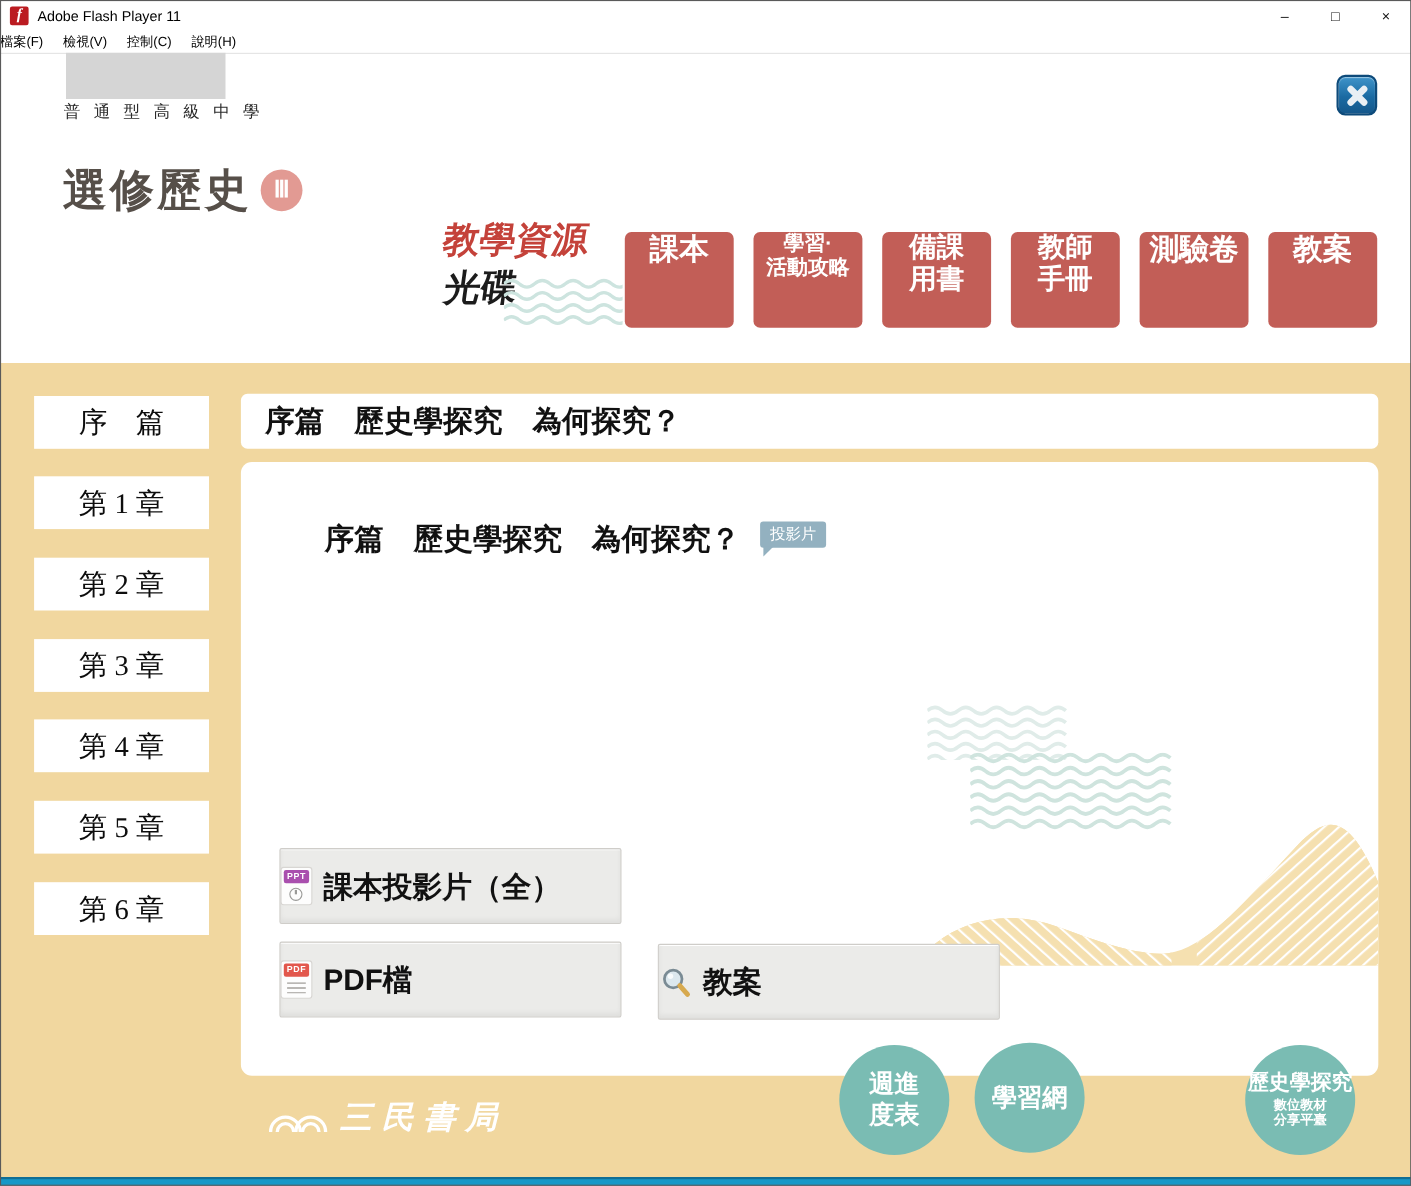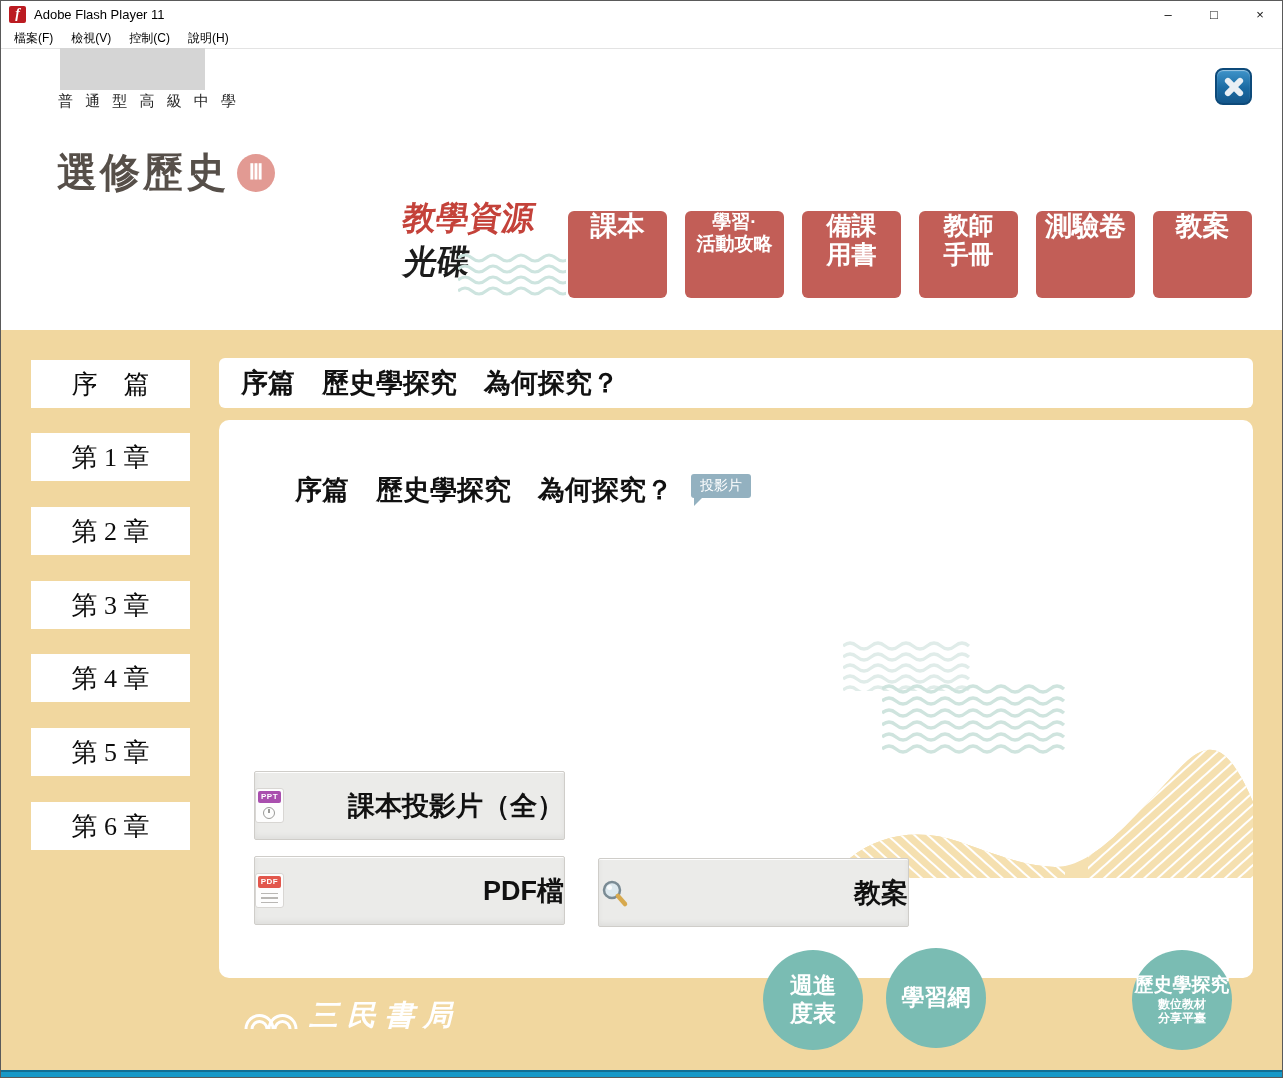--- a/index.html
+++ b/index.html
@@ -12,21 +12,21 @@
   .titlebar{position:absolute;left:0;top:0;width:1283px;height:28px;background:#fff;display:flex;align-items:center;}
   .flash-icon{width:17px;height:17px;margin-left:9px;background:#bb1b21;border-radius:2px;color:#fff;
     font-family:"Liberation Serif",serif;font-style:italic;font-weight:bold;font-size:14px;
     display:flex;align-items:center;justify-content:center;}
   .win-title{margin-left:8px;font-size:13px;color:#000;}
   .win-controls{margin-left:auto;display:flex;height:28px;}
   .win-btn{width:46px;height:28px;display:flex;align-items:center;justify-content:center;
     font-size:13px;color:#111;cursor:default;}
   
   .menubar{position:absolute;left:0;top:28px;width:1283px;height:21px;background:#fff;
-    border-bottom:1px solid #e3e3e3;display:flex;align-items:center;gap:18px;padding-left:14px;box-sizing:border-box;}
+    border-bottom:1px solid #e3e3e3;display:flex;align-items:center;gap:18px;padding-left:0;box-sizing:border-box;}
   .menu-item{font-size:12px;color:#000;}
 
   
   .banner{position:absolute;left:0;top:50px;width:1283px;height:280px;background:#fff;}
   .gray-rect{position:absolute;left:60px;top:-2px;width:145px;height:42px;background:#d5d5d5;}
   .school-label{position:absolute;left:58px;top:42px;font-size:15px;letter-spacing:4px;color:#2a2a2a;}
   .close-x{position:absolute;left:1215px;top:18px;width:37px;height:37px;border-radius:8px;
     background:linear-gradient(#3f94ca,#1a6aa2 55%,#14578b);border:2px solid #0d4a7a;box-sizing:border-box;
     display:flex;align-items:center;justify-content:center;box-shadow:inset 0 1px 1px rgba(255,255,255,.5);cursor:pointer;}
   .series-row{position:absolute;left:57px;top:95px;display:flex;align-items:center;}
@@ -63,21 +63,21 @@
   .content-title{font-size:27px;font-weight:bold;color:#111;}
   .slide-tag{margin-left:18px;margin-top:2px;position:relative;background:#93b1c0;color:#fff;
     font-size:14px;padding:3px 9px;border-radius:3px;}
   .slide-tag::after{content:"";position:absolute;left:3px;bottom:-8px;
     border-top:9px solid #93b1c0;border-right:9px solid transparent;}
   .waves-a{position:absolute;left:624px;top:221px;}
   .waves-b{position:absolute;left:663px;top:264px;}
   .hill{position:absolute;left:631px;top:310px;}
   .action-btn{position:absolute;width:311px;height:69px;background:#ebebe9;border:1px solid #cfcdc9;
     box-sizing:border-box;border-radius:2px;cursor:pointer;box-shadow:inset 0 -3px 5px rgba(0,0,0,.05),inset 0 1px 0 #fff;
-    display:flex;align-items:center;justify-content:space-between;gap:10px;}
+    display:flex;align-items:center;justify-content:flex-start;gap:10px;}
   .action-btn .lbl{font-size:27px;font-weight:bold;color:#111;}
   .ab1{left:35px;top:351px;} .ab2{left:379px;top:351px;} .ab3{left:35px;top:436px;} .ab4{left:379px;top:438px;}
   
   .file-icon{width:27px;height:33px;background:#fdfdfd;border:1px solid #d8d6d3;border-radius:3px;position:relative;flex:0 0 auto;}
   .file-icon .band{position:absolute;top:2px;left:2px;right:2px;height:12px;border-radius:2px;color:#fff;
     font-size:8px;font-weight:bold;text-align:center;line-height:12px;letter-spacing:.5px;}
   .file-icon.ppt .band{background:#a94fae;}
   .file-icon.doc .band{background:#2f77c0;}
   .file-icon.pdf .band{background:#e2574c;}
   .file-icon .clock{position:absolute;left:7px;top:18px;width:10px;height:10px;border:1.5px solid #9a9a98;border-radius:50%;}

